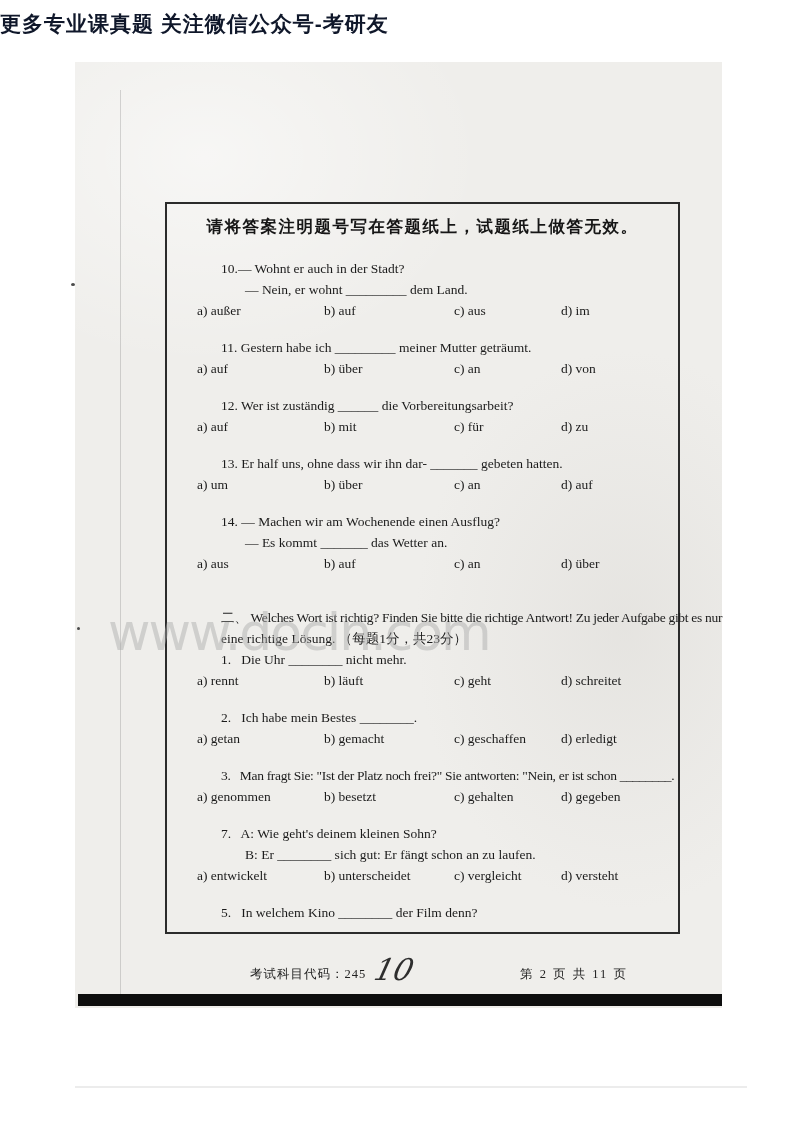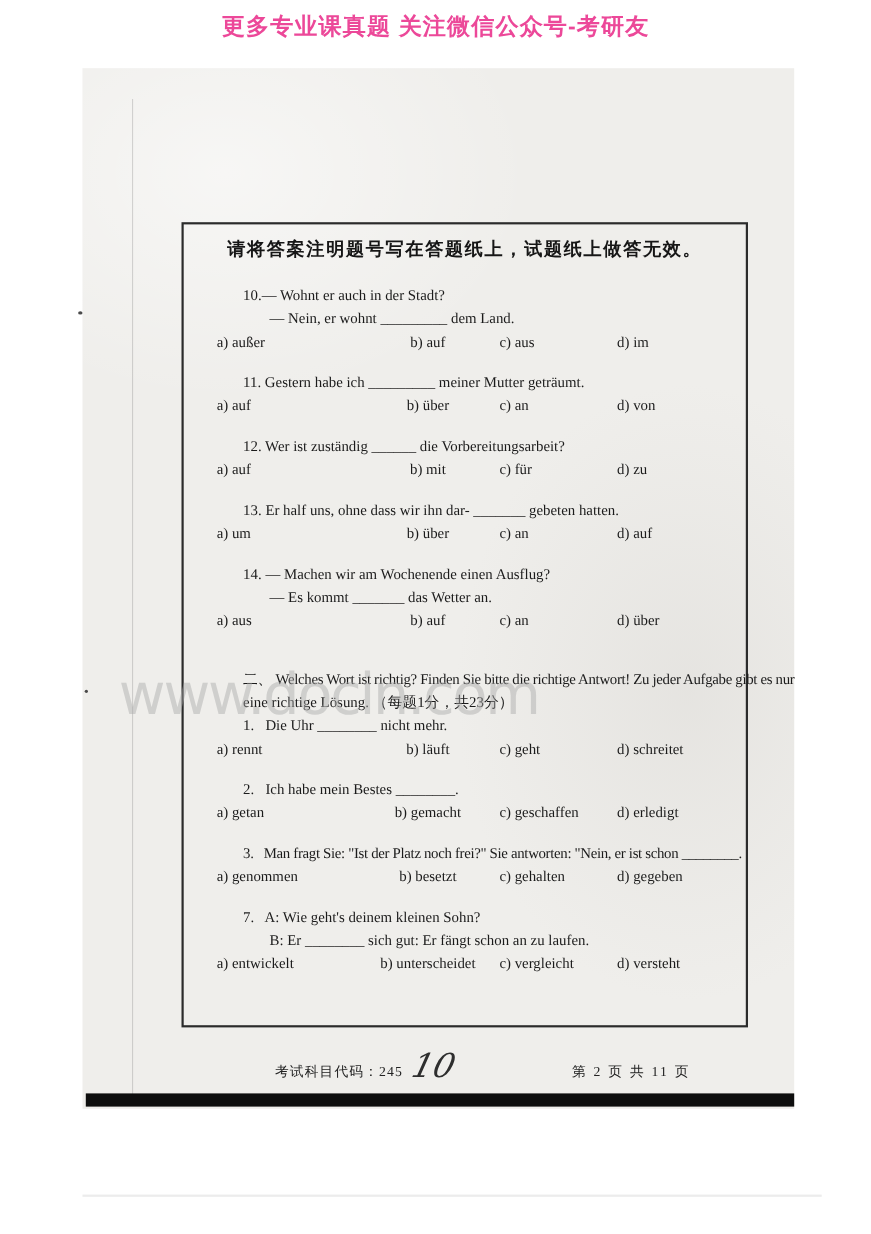--- a/index.html
+++ b/index.html
@@ -1,21 +1,21 @@
 <!DOCTYPE html>
 <html><head>
 <meta charset="utf-8">
 <style>
   * { margin:0; padding:0; box-sizing:border-box; }
   html,body { width:792px; height:1122px; background:#ffffff; position:relative;
               font-family:"Liberation Serif", serif; overflow:hidden; }
 
-  .banner { position:absolute; top:10px; left:0; width:100%; text-align:center;
+  .banner { position:absolute; top:10px; left:0; width:100%; 
             font-family:"Liberation Sans", sans-serif; font-weight:bold;
-            font-size:21px; color:#ec4899; letter-spacing:1px; }
+            font-size:21px; color:#0f172a; letter-spacing:1px; }
 
   .page { position:absolute; left:75px; top:62px; width:647px; height:946px;
           background:
             radial-gradient(ellipse 400px 300px at 20% 10%, rgba(255,255,255,.5), rgba(0,0,0,0) 70%),
             radial-gradient(ellipse 300px 400px at 85% 60%, rgba(220,218,214,.5), rgba(0,0,0,0) 70%),
             #efeeeb; }
 
   .scan-bar { position:absolute; left:3px; right:0; bottom:2px; height:12px; background:#0e0e0e; }
   .fold-line { position:absolute; left:45px; top:28px; width:1px; height:905px;
                background:rgba(120,120,120,0.28); }
@@ -30,21 +30,21 @@
 
   .notice { text-align:center; font-size:16.5px; font-weight:bold; letter-spacing:1.5px;
             margin-bottom:20px; color:#161616; }
 
   .question { margin-bottom:16px; }
   .q-line { line-height:21px; white-space:pre;margin-left:48px; }
   .q-line.indent { padding-left:24px; }
   .tight { letter-spacing:-0.3px; }
   .options { display:flex; padding-left:24px; line-height:21px; }
   .opt { display:block; white-space:pre; }
-  .opt.a { width:127px; } .opt.b { width:130px;text-align:center; } .opt.c { width:107px; } .opt.d { flex:1; }
+  .opt.a { width:127px; } .opt.b { width:130px; } .opt.c { width:107px; } .opt.d { flex:1; }
 
   .section-header { margin-top:33px; margin-bottom:0; }
   .section-header .q-line { line-height:21px; }
 
   .footer { position:absolute; left:0; top:896px; width:100%; height:40px;
             font-size:12.5px; color:#222; }
   .footer .code { position:absolute; left:147px; top:8px; letter-spacing:1px;margin-left:28px; }
   .footer .mark { position:absolute; left:300px; top:-6px; font-size:30px;
                   font-style:italic; transform:skewX(-14deg); color:#2e2e2e;
                   font-family:"DejaVu Serif", serif; font-weight:300; }
@@ -157,20 +157,21 @@
       <div class="q-line indent">B: Er ________ sich gut: Er fängt schon an zu laufen.</div>
       <div class="options">
         <span class="opt a">a) entwickelt</span>
         <span class="opt b">b) unterscheidet</span>
         <span class="opt c">c) vergleicht</span>
         <span class="opt d">d) versteht</span>
       </div>
     </div>
 
     <div class="question">
+      <div class="q-line">5.   In welchem Kino ________ der Film denn?</div>
     </div>
   </div>
 
   <div class="footer">
     <span class="code">考试科目代码：245</span>
     <span class="mark">10</span>
     <span class="pageinfo">第 2 页  共 11 页</span>
   </div>
 
   <div class="scan-bar"></div>

